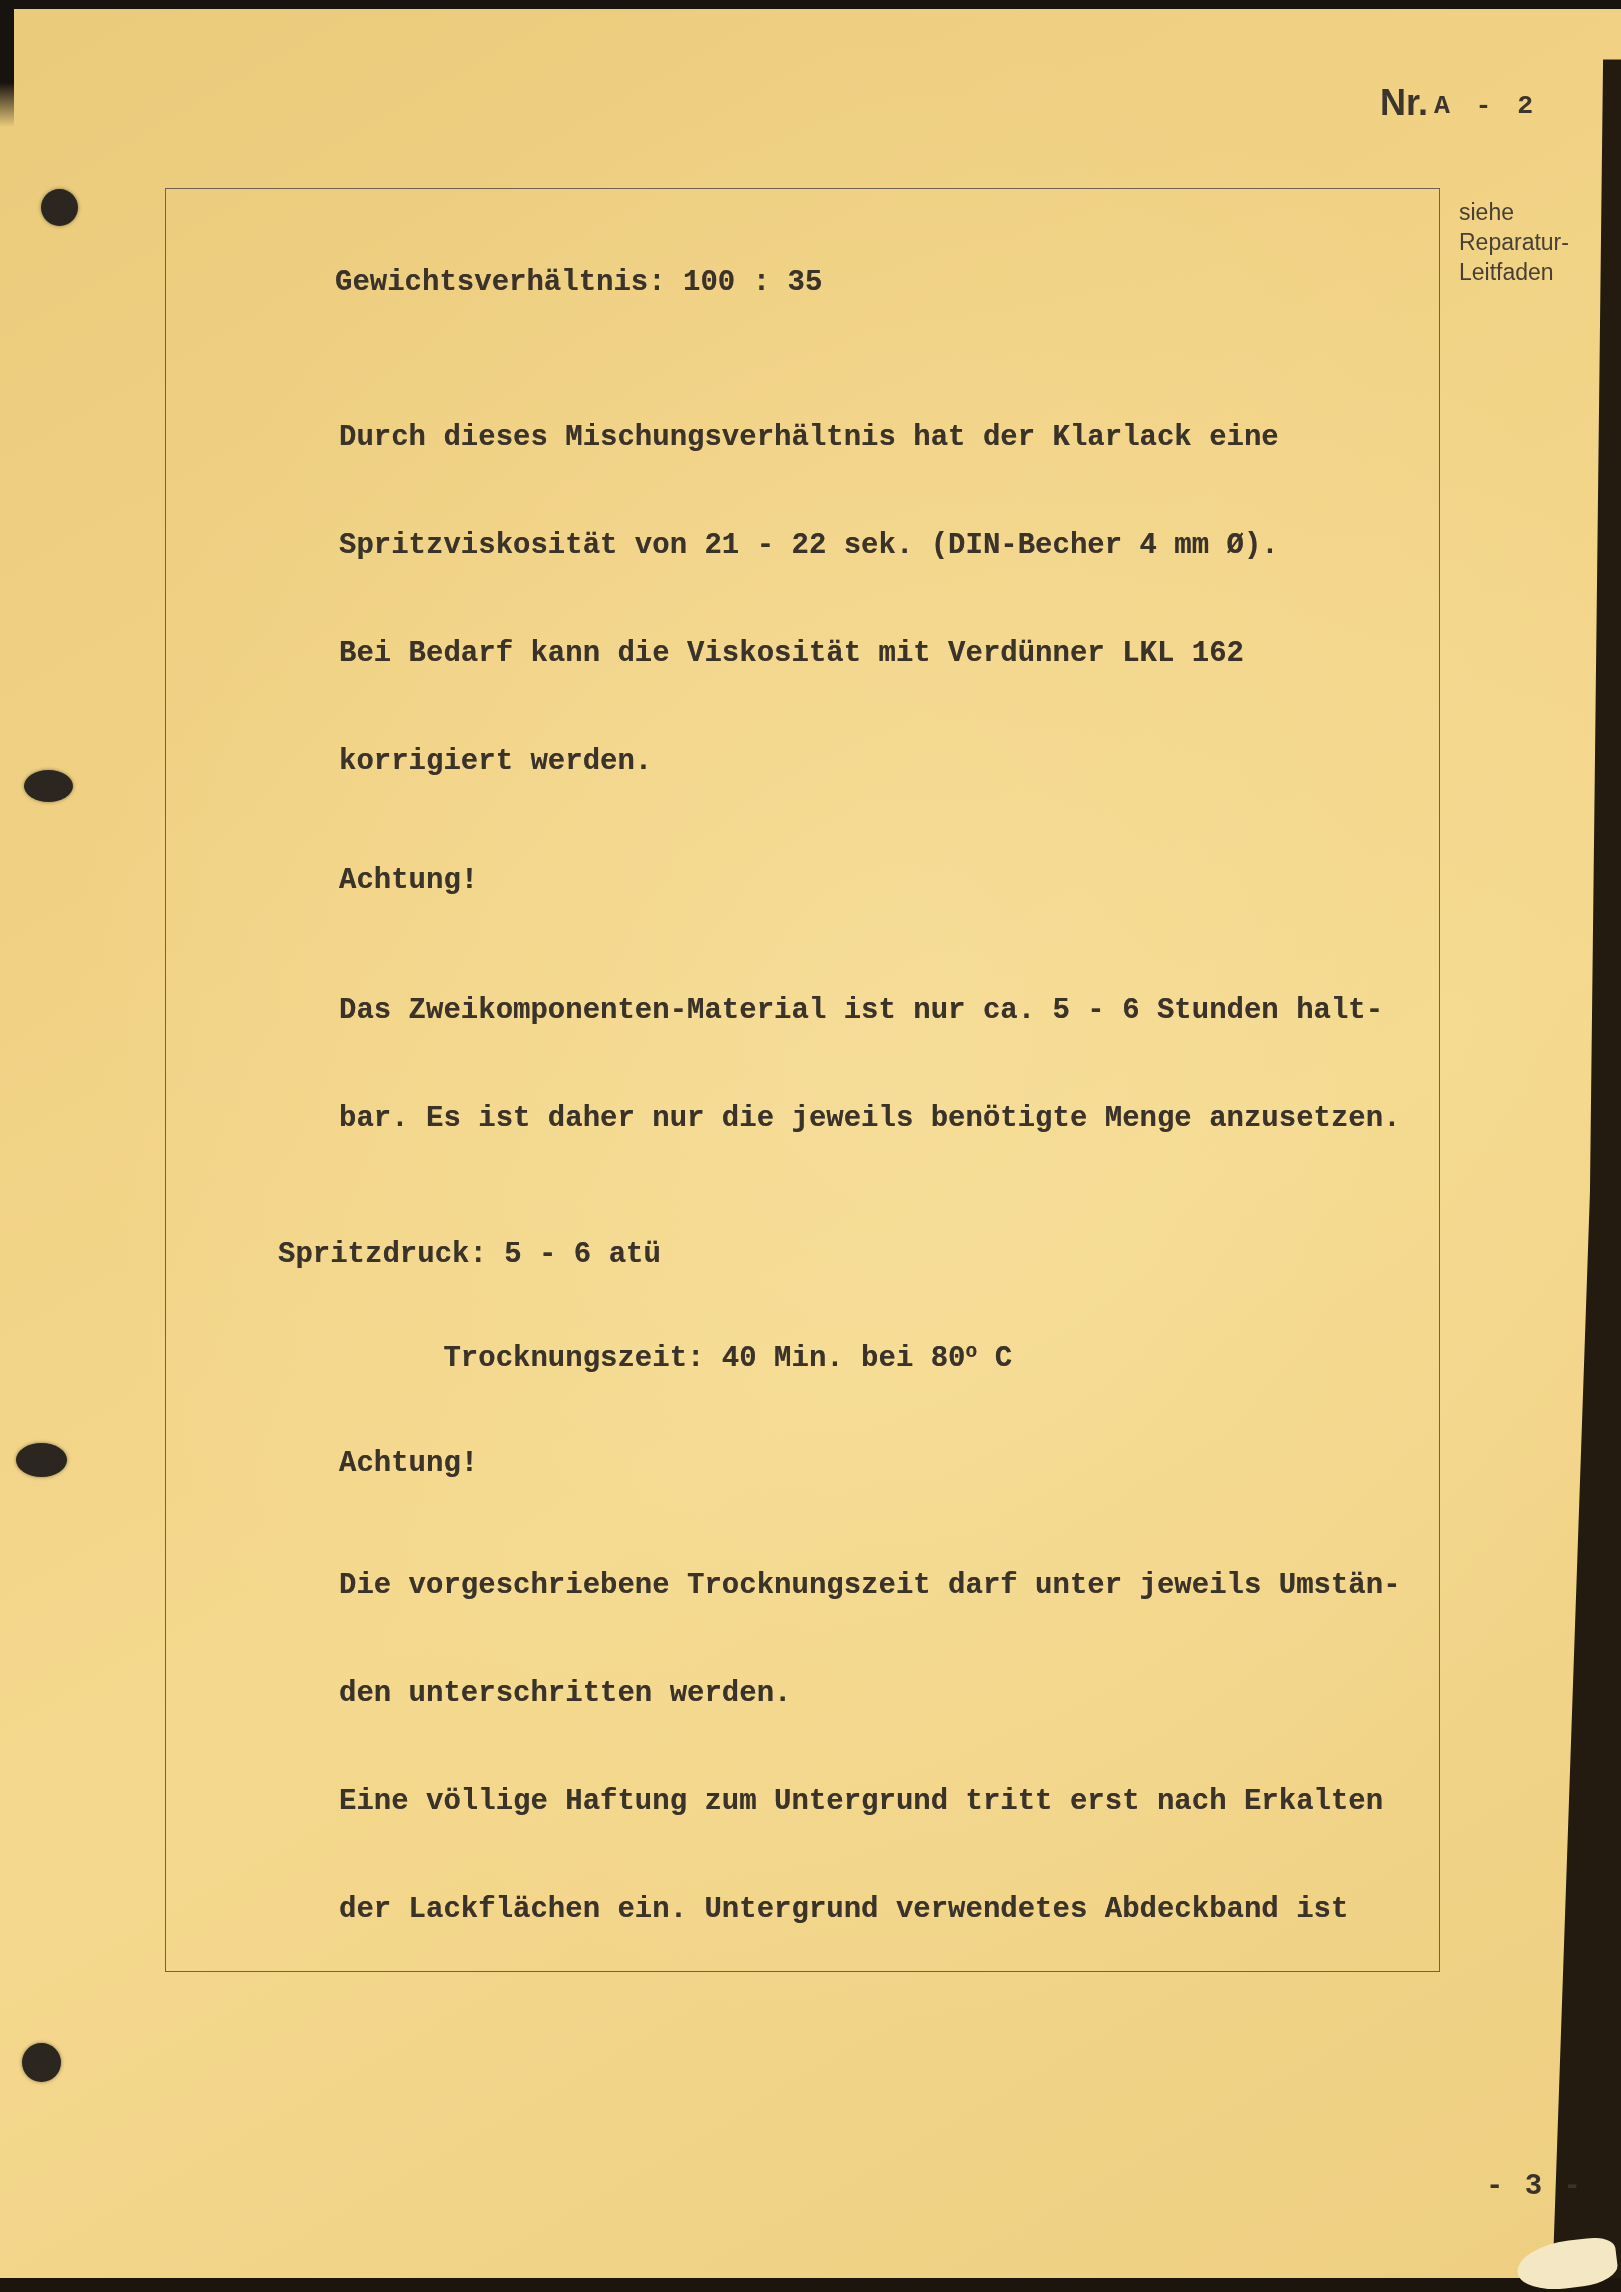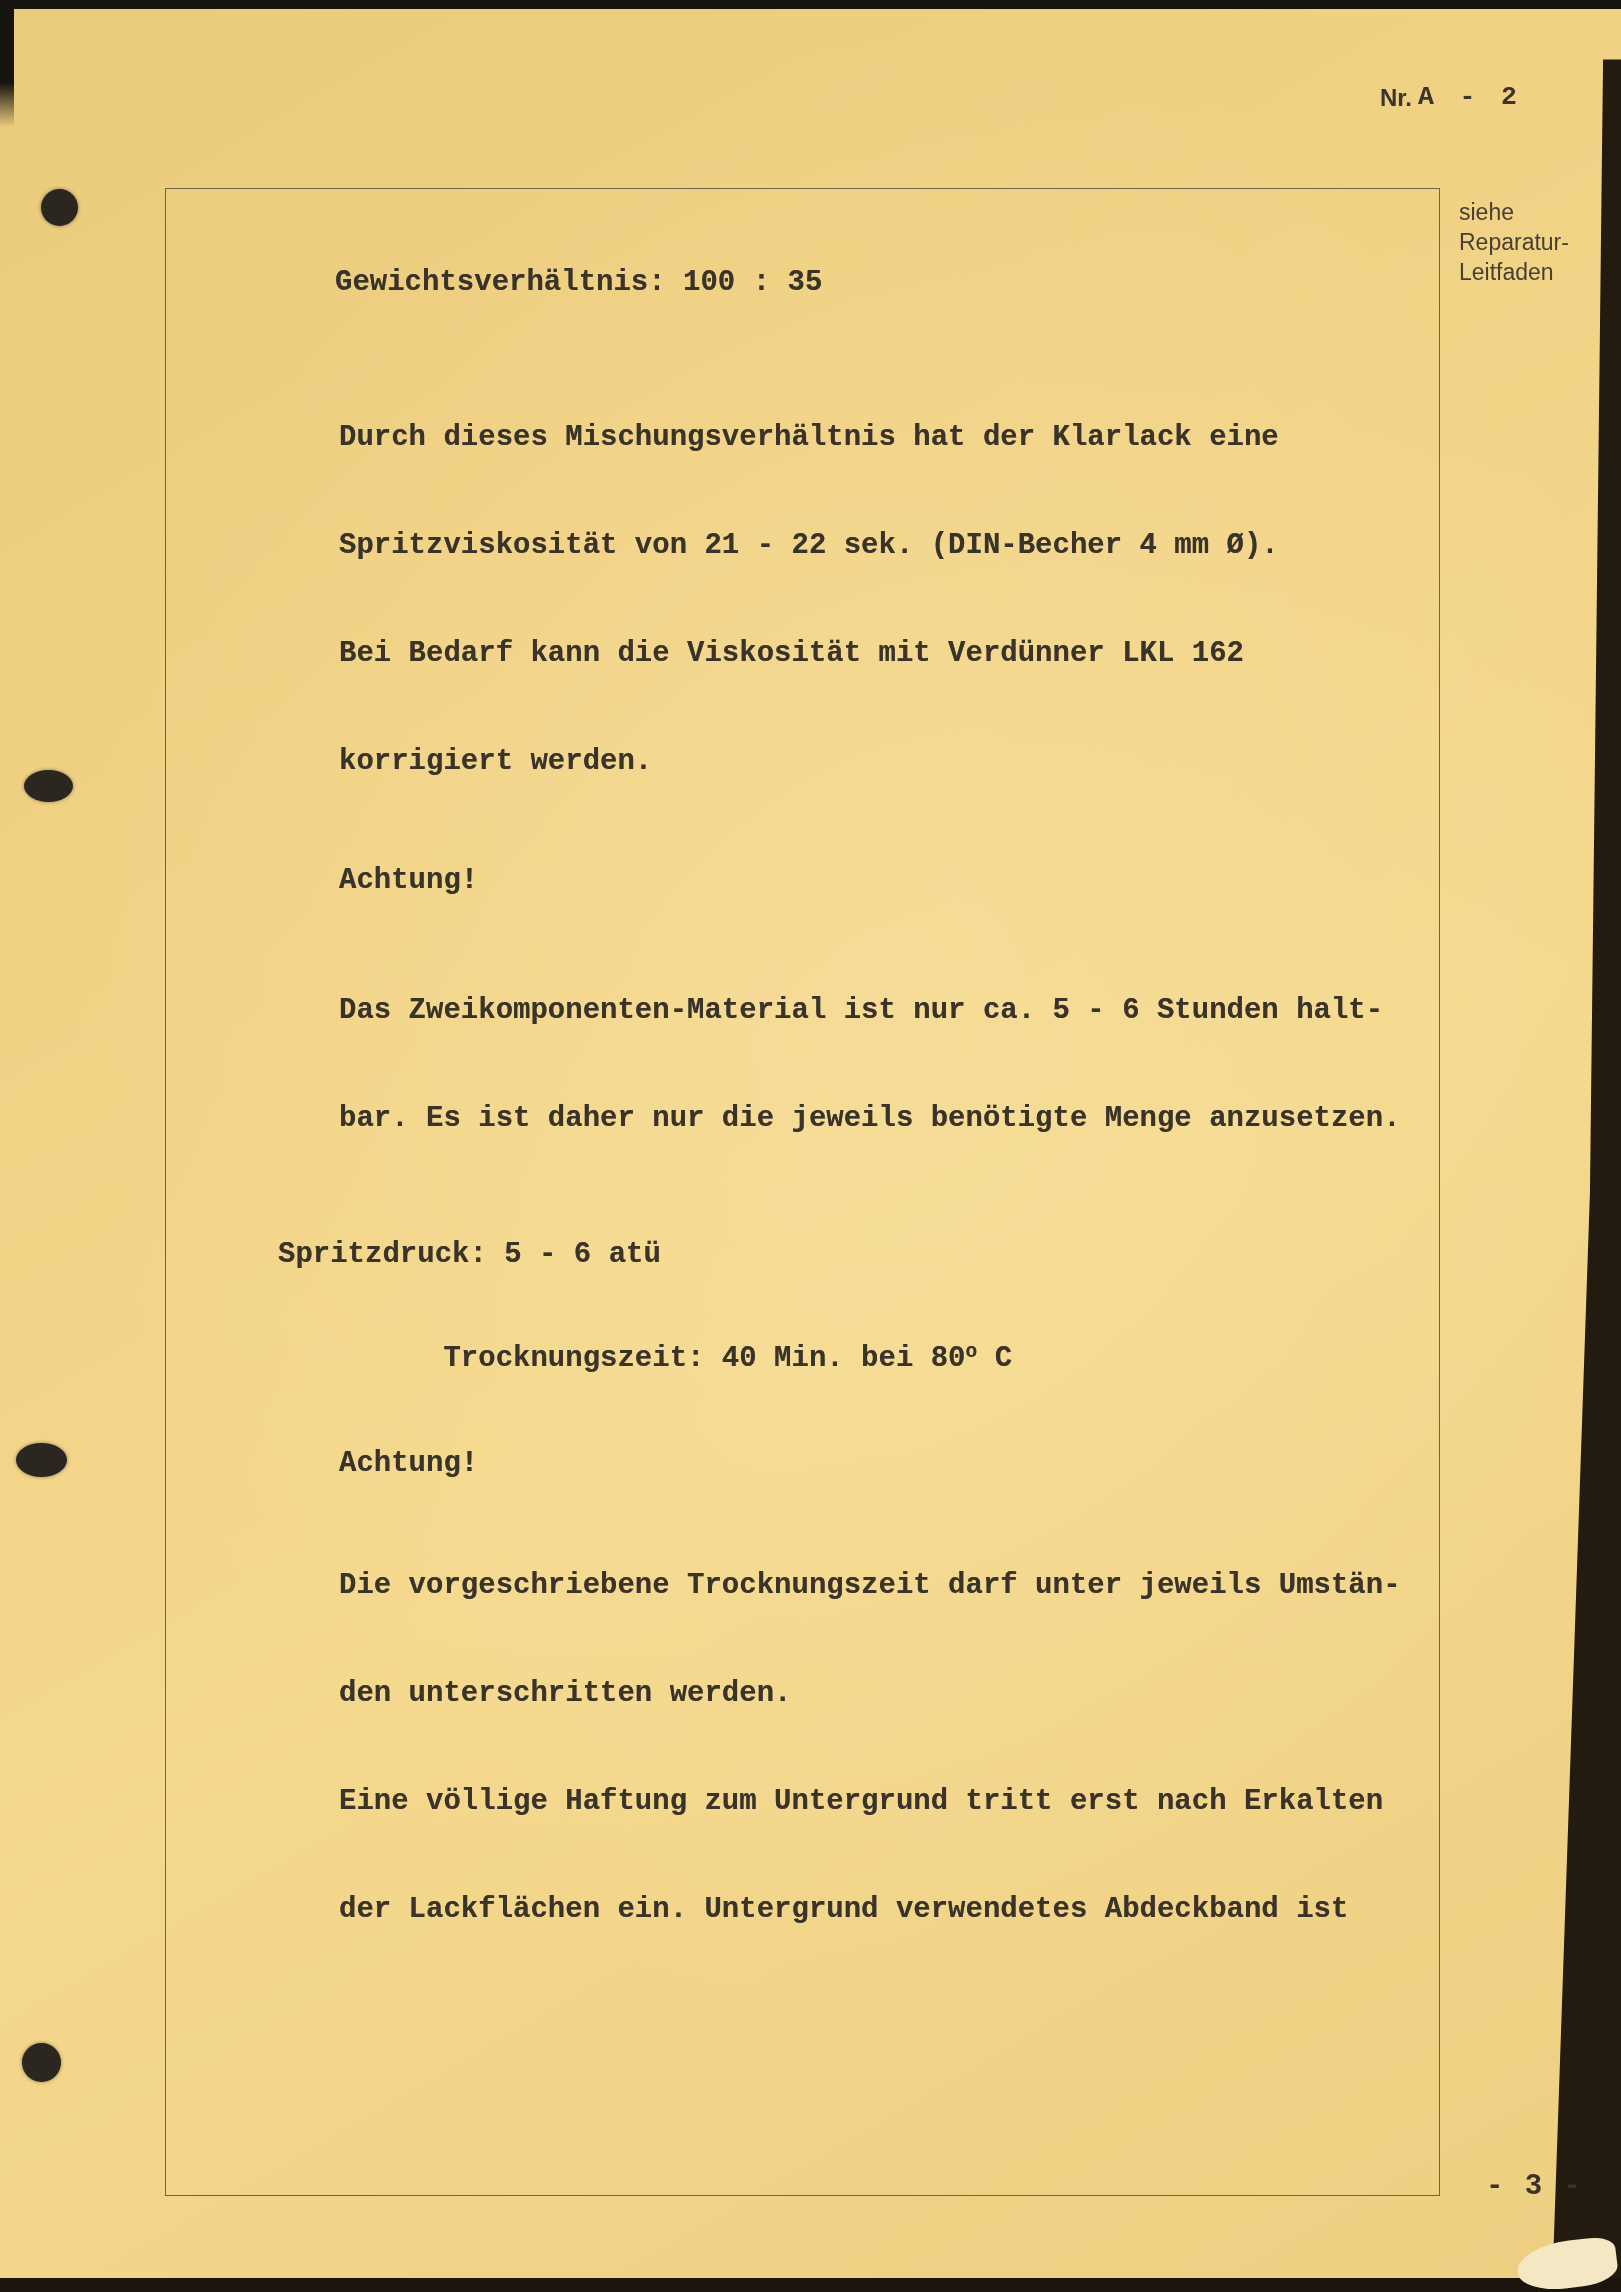--- a/index.html
+++ b/index.html
@@ -27,29 +27,29 @@
 
   
   .hole { position:absolute; background:#2b2620; border-radius:50%; box-shadow:0 0 3.9px rgba(60,50,30,.6); }
   .hole-1 { left:41px;  top:189px;  width:37px; height:37px; }
   .hole-2 { left:23.5px;  top:770px;  width:49px; height:32px; }
   .hole-3 { left:15.7px;  top:1443px; width:51px; height:34px; }
   .hole-4 { left:21.6px;  top:2043px; width:39px; height:39px; }
 
   
   .doc-number { position:absolute; left:1380px; top:82px; white-space:nowrap; }
-  .doc-number .nr  { font-family:"Liberation Sans", sans-serif; font-weight:bold; font-size:24px; color:#3b352b; }
+  .doc-number .nr  { font-family:"Liberation Sans", sans-serif; font-weight:bold; font-size:36px; color:#3b352b; }
   .doc-number .num { font-family:"Liberation Mono", monospace; font-weight:bold; font-size:26.5px; color:#3b352b;
                      margin-left:5.9px; letter-spacing:4.9px; vertical-align:2px;text-align:center; }
   .side-note { position:absolute; left:1459px; top:197px;
                font-family:"Liberation Sans", sans-serif; font-weight:normal;
                font-size:23px; line-height:30px; color:#463f34; }
 
   
-  .content-box { position:absolute; left:165px; top:188px; width:1275px; height:2008px;
+  .content-box { position:absolute; left:165px; top:188px; width:1275px; height:1784px;
                  border:1px solid #6e6353; box-sizing:border-box; padding-top:76px; }
 
   
   .tw { font-weight:bold; font-size:29px; line-height:36px; white-space:pre;
         text-shadow:0 0 0.5px rgba(58,51,42,.55); }
 
   .blk-weight { margin-left:169px; }
   .blk-p1     { margin-left:173px; margin-top:47px; }
   .blk-a1     { margin-left:173px; margin-top:10.8px; }
   .blk-p2     { margin-left:173px; margin-top:22.5px; }

